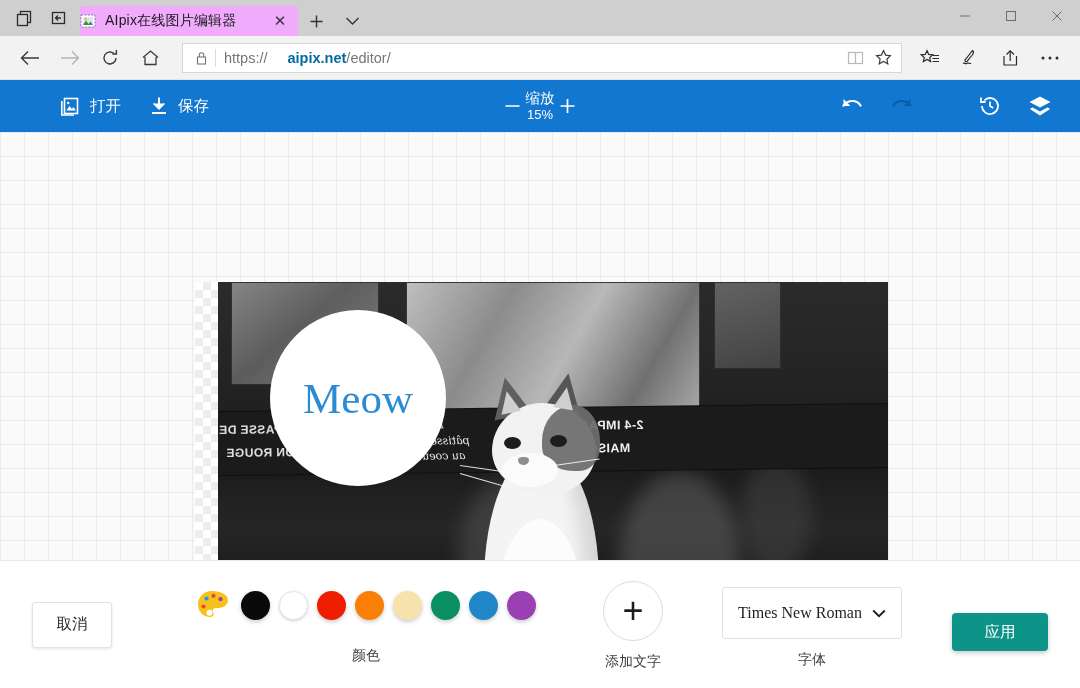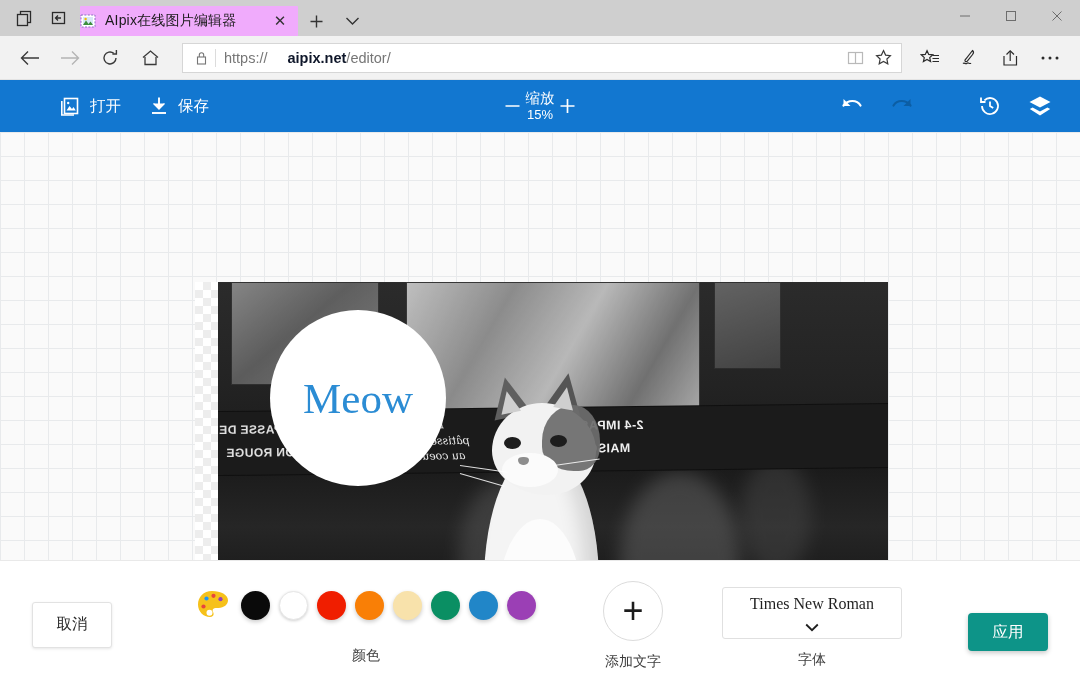--- a/index.html
+++ b/index.html
@@ -57,21 +57,21 @@
     color: #3a3a3a; flex: 0 0 40px;
   }
   .navbtn.dim { color: #b4b4b4; }
   .urlbox {
     flex: 1; height: 30px; background: #ffffff; border: 1px solid #d6d6d6;
     display: flex; align-items: center; margin: 0 8px 0 12px; padding: 0 4px 0 8px;
   }
   .lock { width: 20px; display: flex; align-items: center; justify-content: center; color: #767676; }
   .url-sep { width: 1px; height: 18px; background: #dcdcdc; margin: 0 8px 0 4px; }
   .url-text { flex: 1; font-size: 14.5px; color: #767676; white-space: nowrap; }
-  .url-text b { color: #0f172a; font-weight: 700; padding-left: 20px; }
+  .url-text b { color: #0369a1; font-weight: 700; padding-left: 20px; }
   .url-icon {
     width: 28px; height: 26px; display: flex; align-items: center; justify-content: center;
     color: #5a5a5a;
   }
   .url-icon.book { color: #b9b9b9; }
   .navtools { display: flex; align-items: center; }
   .navtool {
     width: 40px; height: 32px; display: flex; align-items: center; justify-content: center;
     color: #2b2b2b;
   }
@@ -269,26 +269,26 @@
     display: flex; align-items: center; justify-content: center; background: #fff;
     font-size: 36px; color: #1c1c1c; font-weight: 300; line-height: 1;
   }
   .addtext-group .glabel { margin-top: 12px; }
 
   .font-group { position: absolute; left: 722px; top: 26px; }
   .font-select {
     width: 180px; height: 52px; border: 1px solid #e0e0e0; border-radius: 3px;
     background: #fff; display: flex; align-items: center; justify-content: center;
     gap: 10px; font-family: "Liberation Serif", "DejaVu Serif", serif;
-    font-size: 16px; color: #1f1f1f; flex-direction: column;
+    font-size: 16px; color: #1f1f1f;
   }
   .font-group .glabel { margin-top: 12px; }
 
   .apply-btn {
-    position: absolute; right: 32px; top: 52px; width: 80px; height: 38px;
+    position: absolute; right: 32px; top: 52px; width: 96px; height: 38px;
     background: #0d9488; border-radius: 4px; color: #ffffff; font-size: 15.5px;
     display: flex; align-items: center; justify-content: center;
     box-shadow: 0 2px 5px rgba(0,0,0,.22);
   }
   svg { display: block; }
 </style>
 </head>
 <body>
 
 <div class="app">

